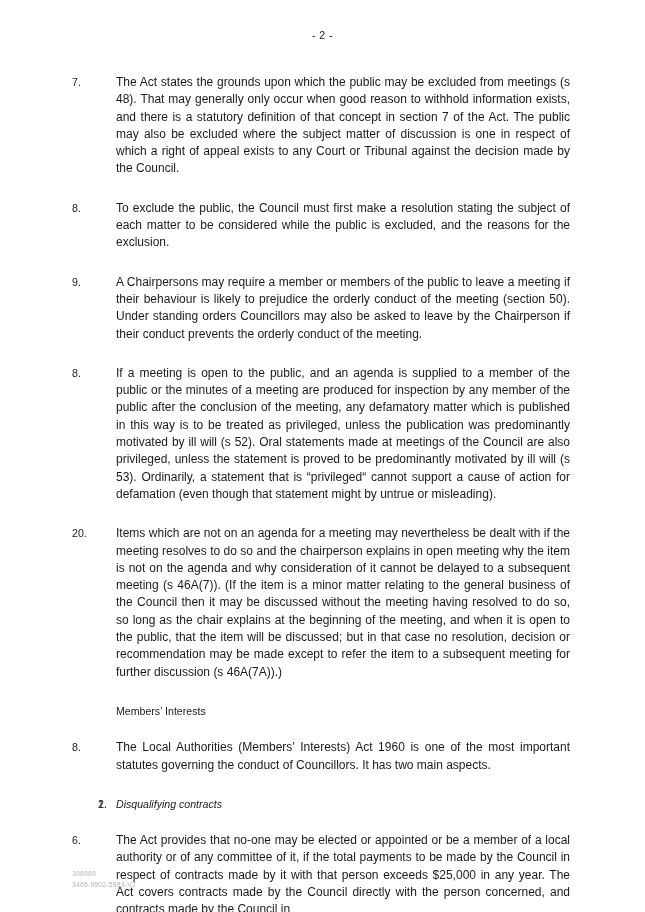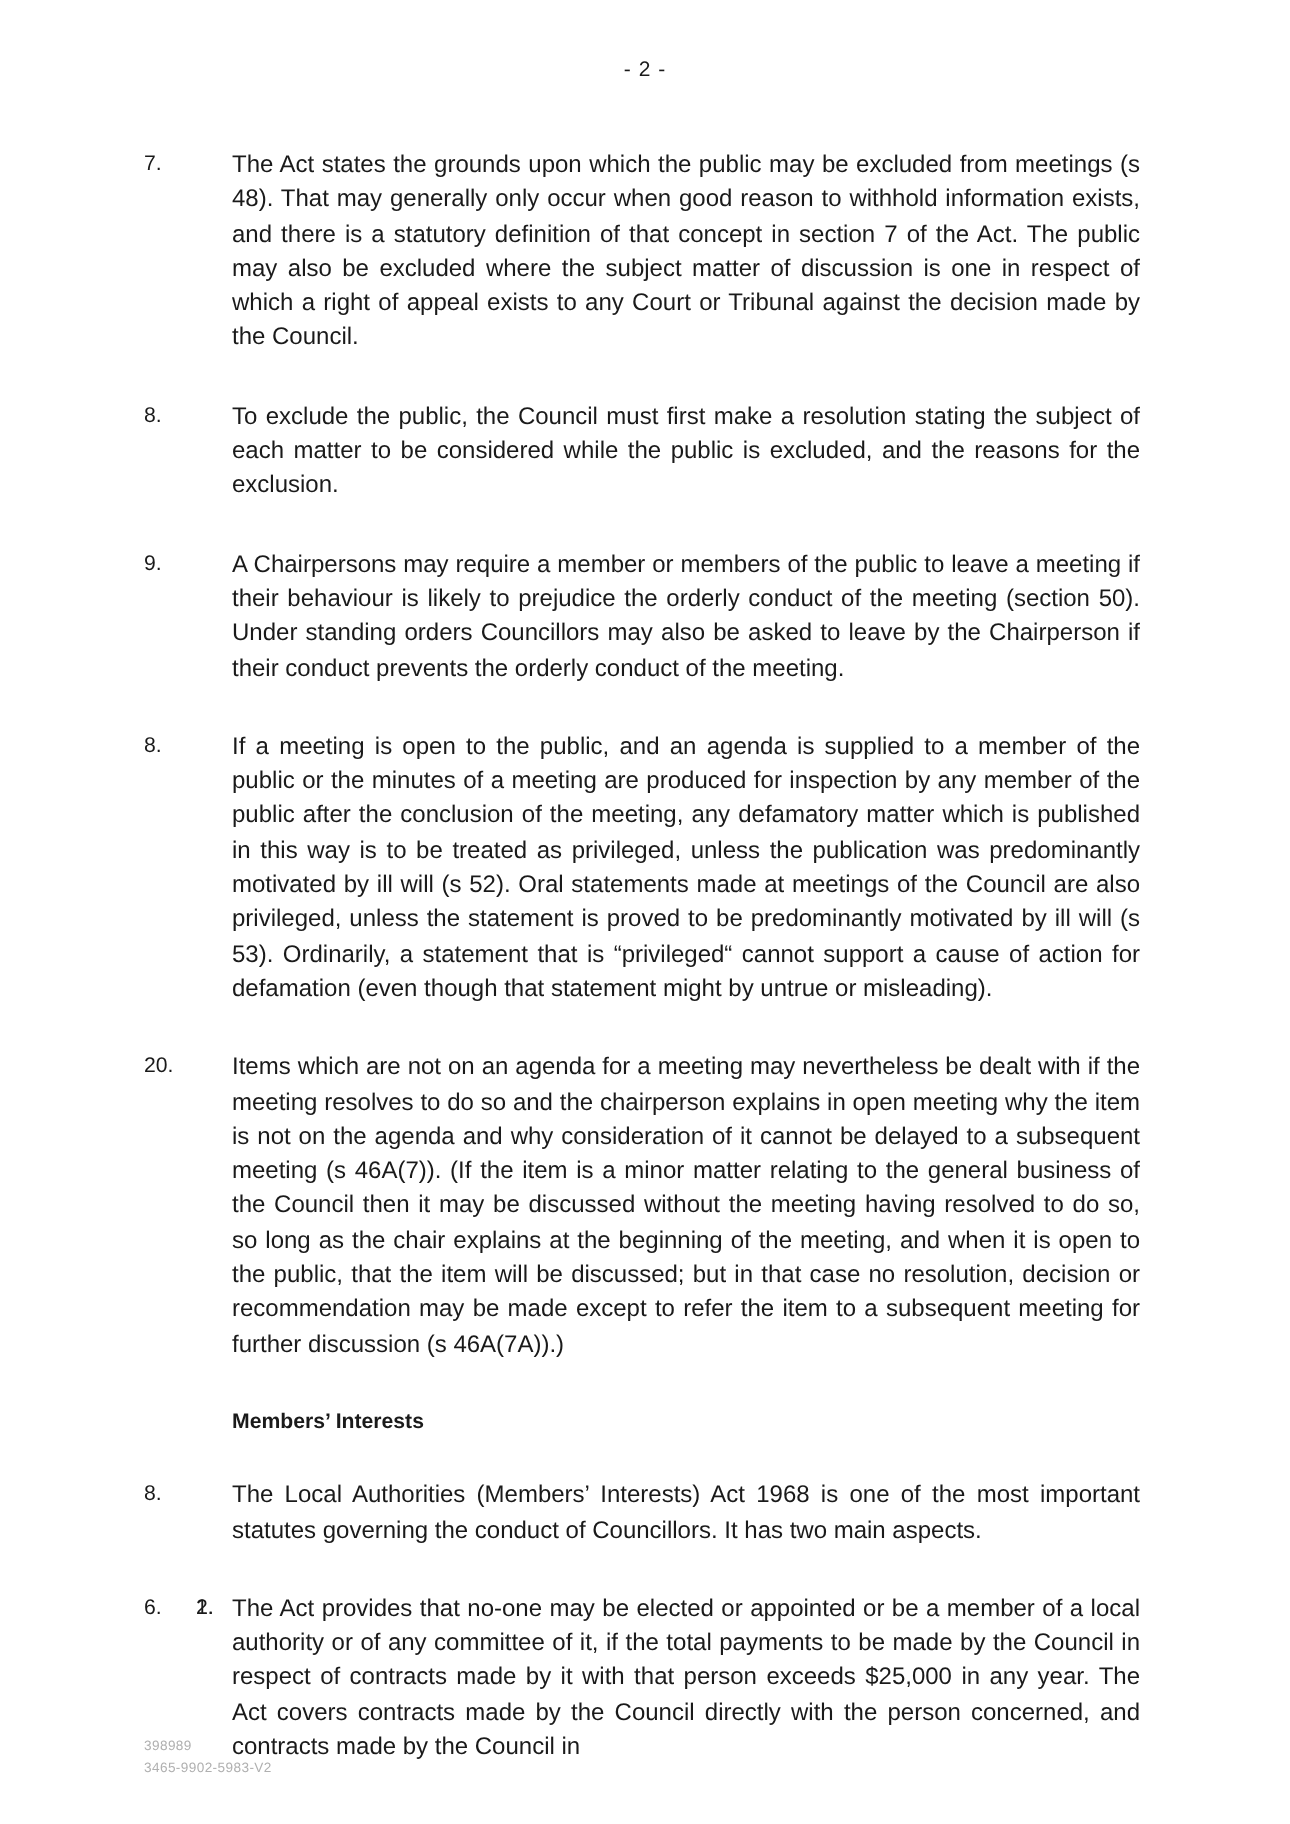--- a/index.html
+++ b/index.html
@@ -53,21 +53,21 @@
     line-height: 17.3px;
     text-align: justify;
     text-justify: inter-word;
     color: #1a1a1a;
     hyphens: none;
   }
   .heading-bold {
     padding-left: 44px;
     font-size: 10.6px;
     line-height: 17.3px;
-    font-weight: bold;
+    font-weight: normal;
     margin-bottom: 19px;
     color: #1a1a1a;
   }
   .heading-italic {
     padding-left: 44px;
     font-size: 10.6px;
     line-height: 17.3px;
     font-style: italic;
     margin-bottom: 19px;
     color: #1a1a1a;
@@ -133,32 +133,33 @@
 
     <div class="clause">
       <div class="clause-num">20.</div>
       <div class="clause-body">Items which are not on an agenda for a meeting may nevertheless be dealt with if the meeting resolves to do so and the chairperson explains in open meeting why the item is not on the agenda and why consideration of it cannot be delayed to a subsequent meeting (s 46A(7)). (If the item is a minor matter relating to the general business of the Council then it may be discussed without the meeting having resolved to do so, so long as the chair explains at the beginning of the meeting, and when it is open to the public, that the item will be discussed; but in that case no resolution, decision or recommendation may be made except to refer the item to a subsequent meeting for further discussion (s 46A(7A)).)</div>
     </div>
 
     <div class="heading-bold">Members’ Interests</div>
 
     <div class="clause">
       <div class="clause-num">8.</div>
-      <div class="clause-body">The Local Authorities (Members’ Interests) Act 1968 is one of the most important statutes governing the conduct of Councillors. It has two main aspects.</div>
+      <div class="clause-body">The Local Authorities (Members’ Interests) Act 1960 is one of the most important statutes governing the conduct of Councillors. It has two main aspects.</div>
     </div>
 
     <ol class="sublist">
       <li>
         <span class="li-num">1.</span>
       </li>
       <li>
         <span class="li-num">2.</span>
       </li>
     </ol>
 
+    <div class="heading-italic">Disqualifying contracts</div>
 
     <div class="clause">
       <div class="clause-num">6.</div>
       <div class="clause-body">The Act provides that no-one may be elected or appointed or be a member of a local authority or of any committee of it, if the total payments to be made by the Council in respect of contracts made by it with that person exceeds $25,000 in any year. The Act covers contracts made by the Council directly with the person concerned, and contracts made by the Council in</div>
     </div>
 
   </div>
 
   <div class="footer">
     <div>398989</div>

